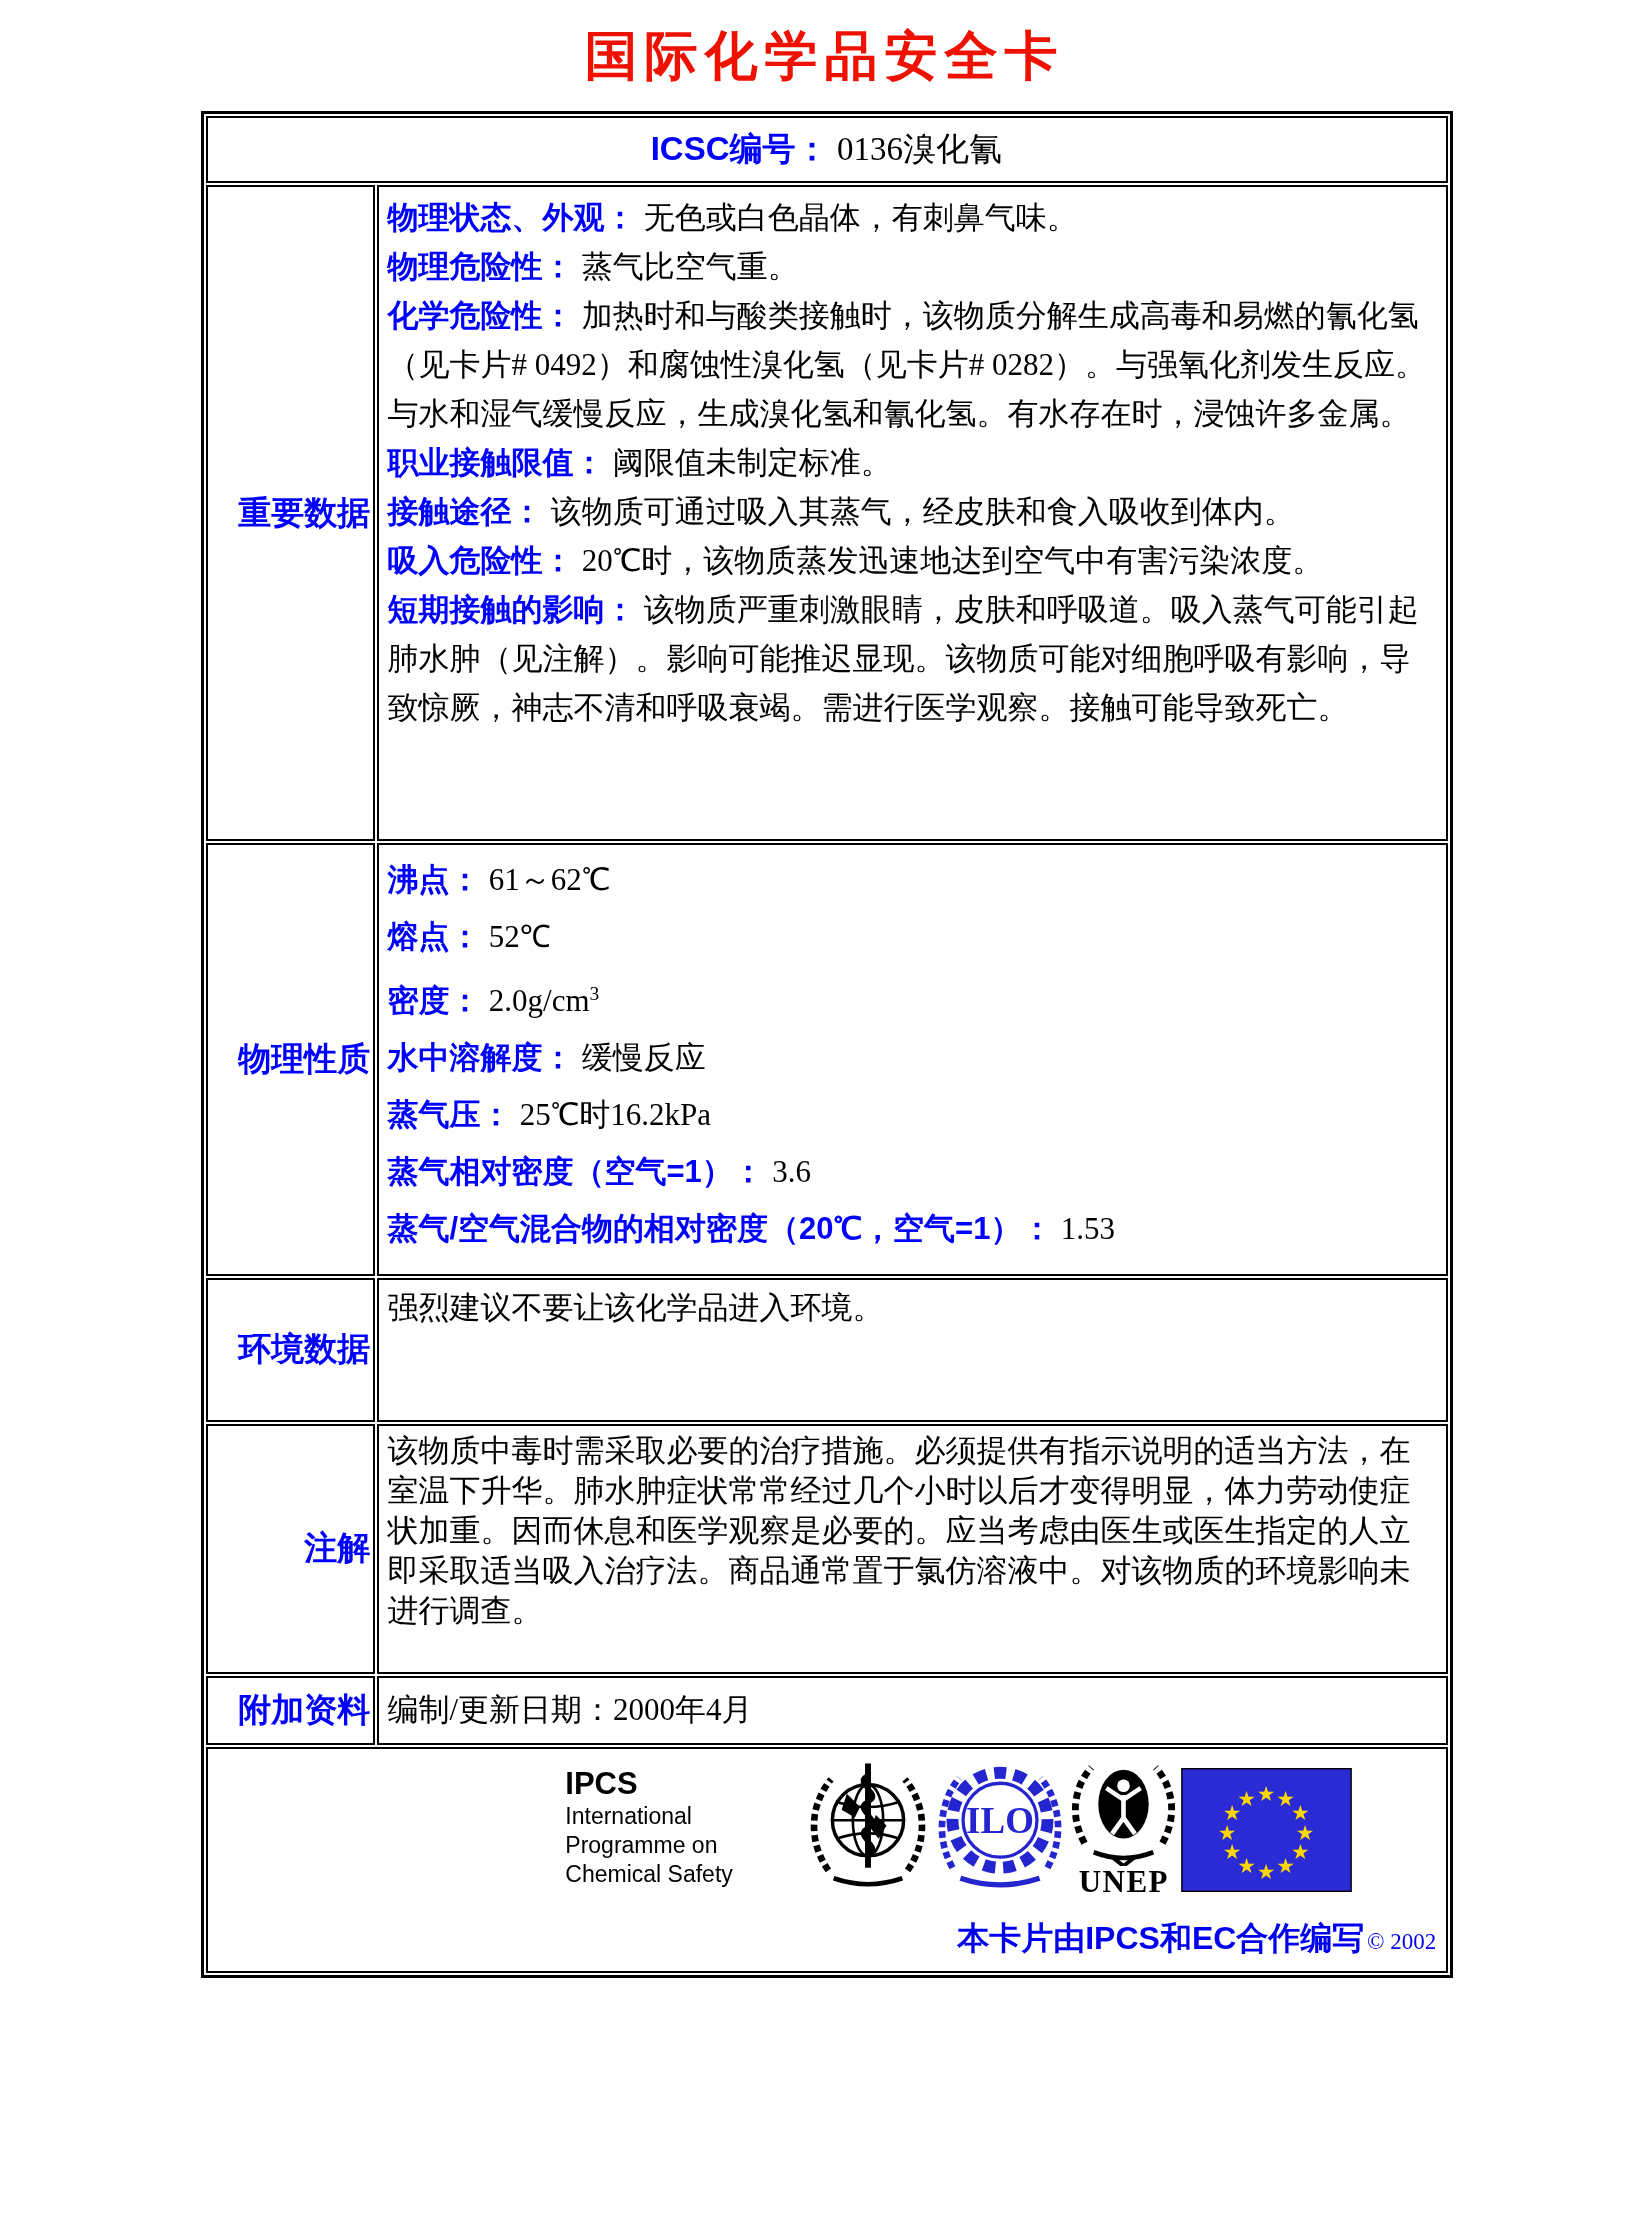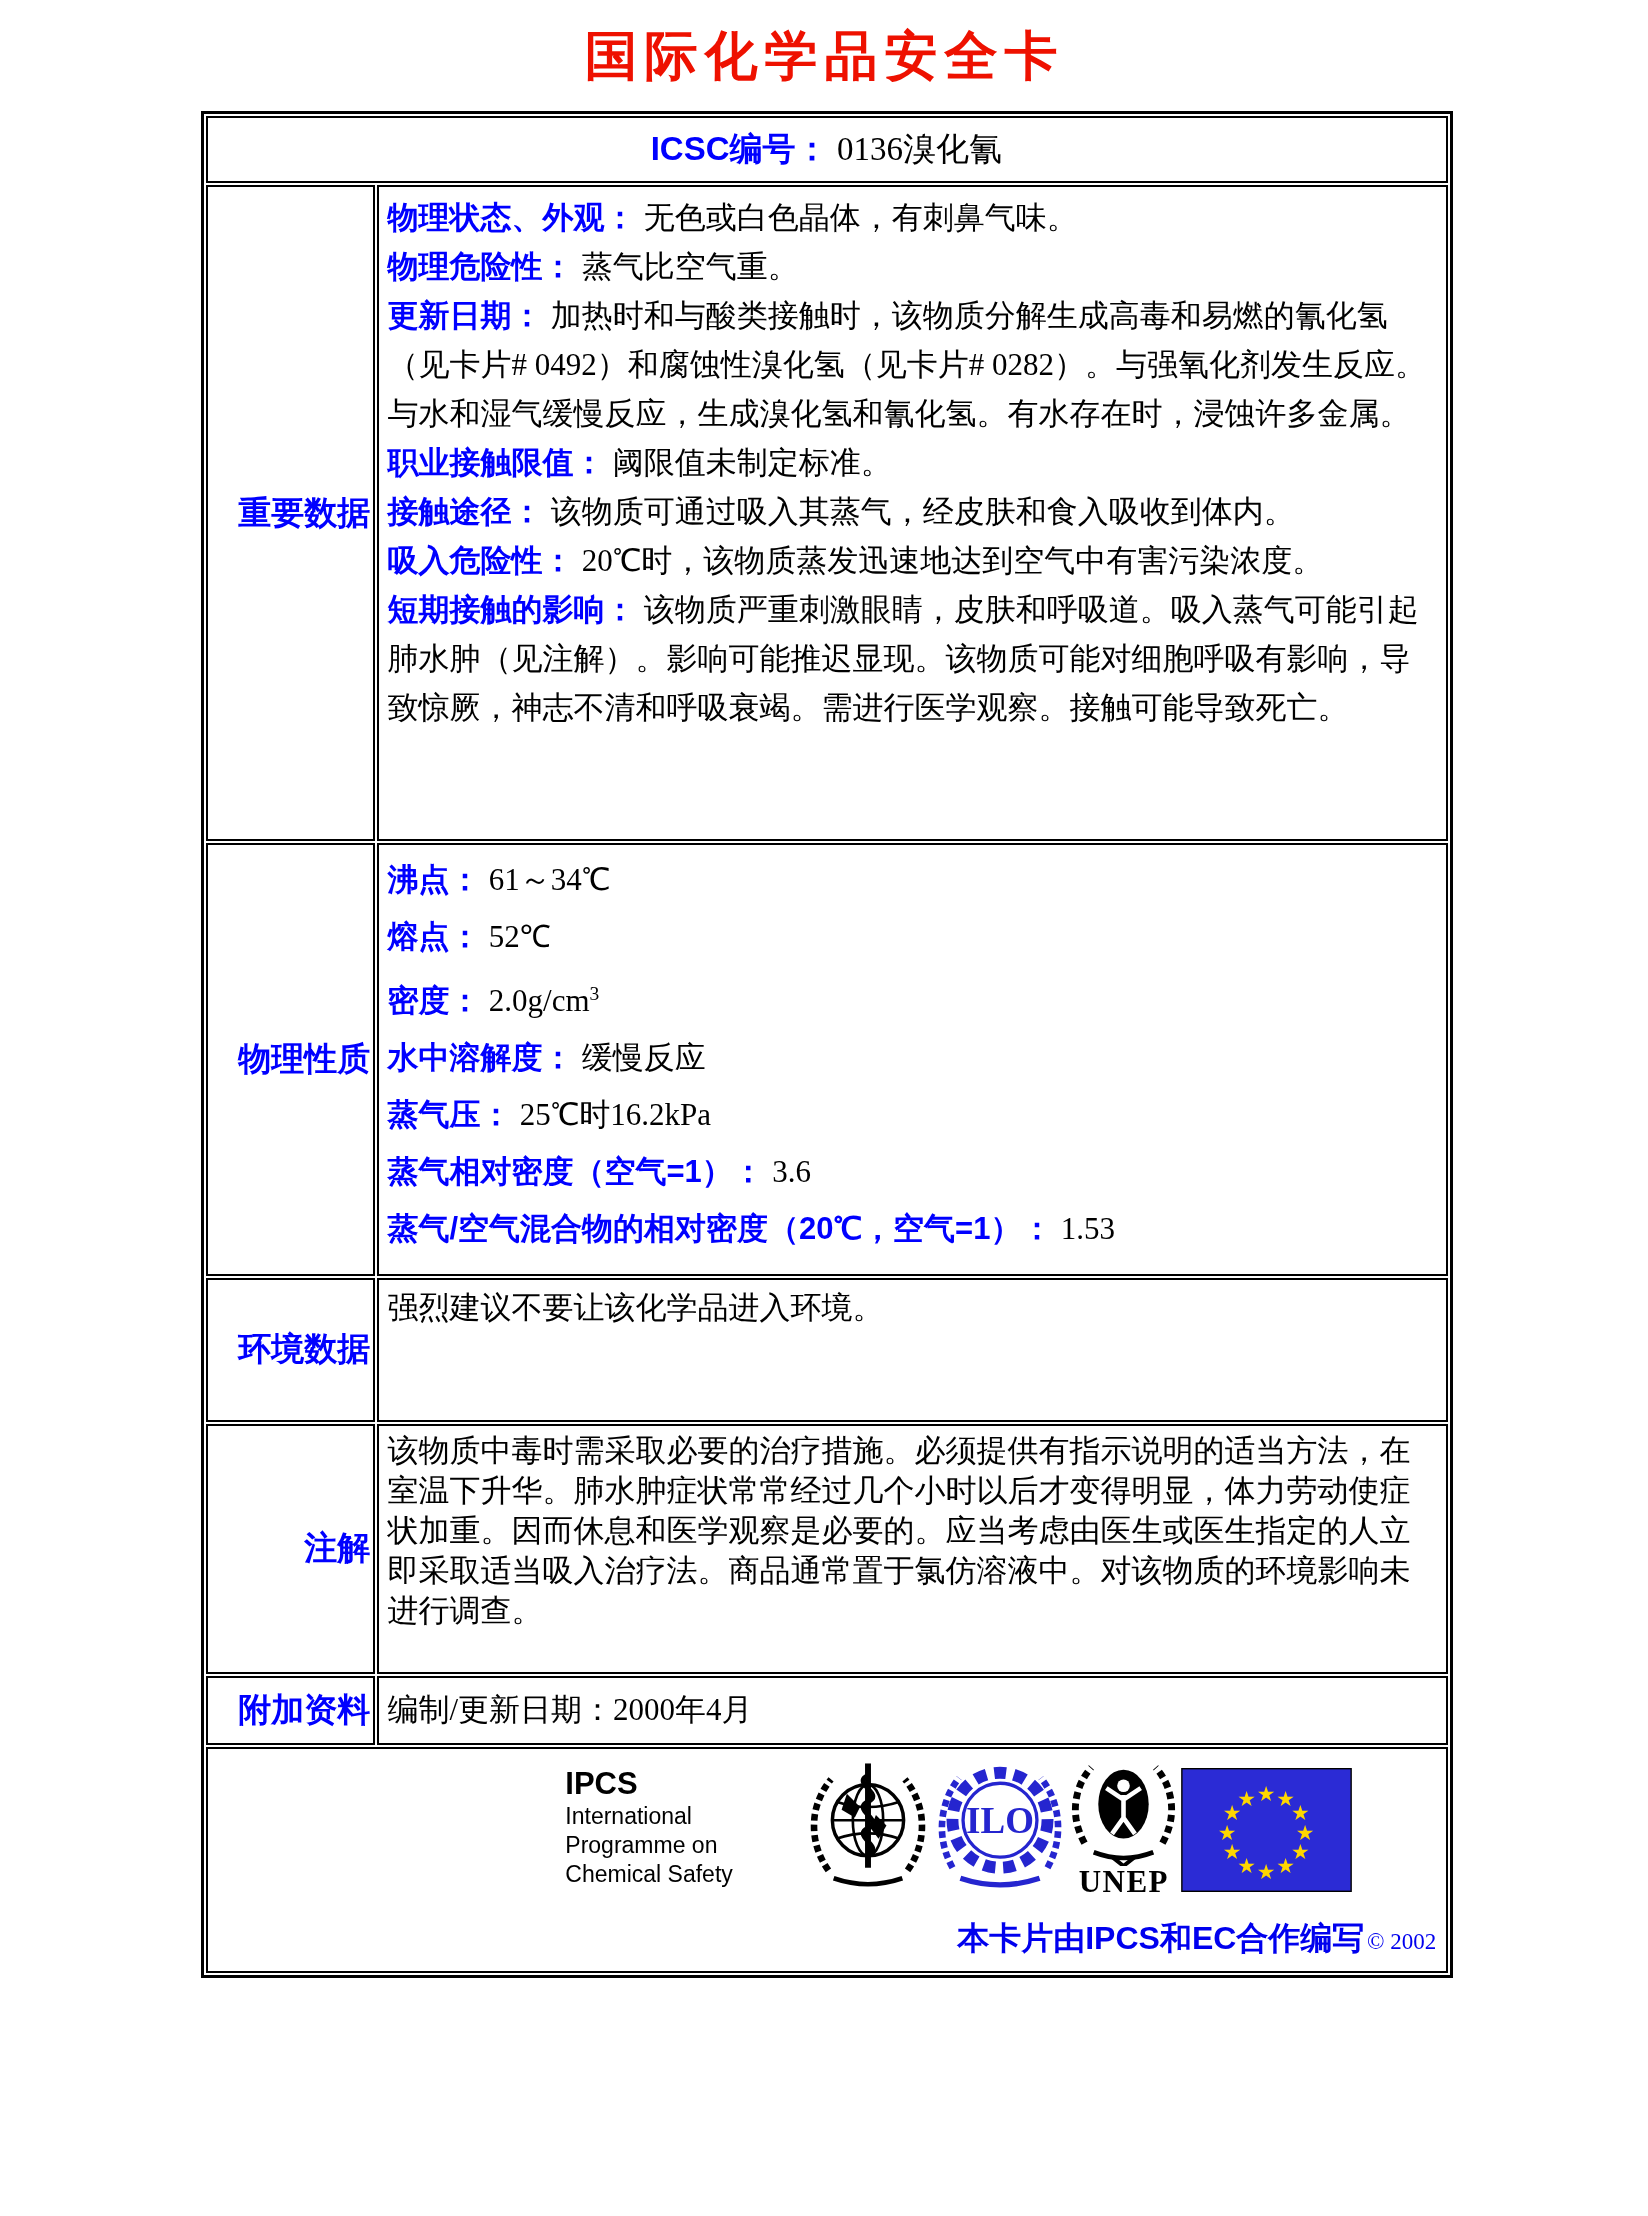--- a/index.html
+++ b/index.html
@@ -124,32 +124,32 @@
           <div class="name">溴化氰</div>
         </div>
       </td>
     </tr>
 
     <tr>
       <td class="sec">重要数据</td>
       <td class="content imp">
         <div class="entry"><span class="lbl">物理状态、外观：</span><span>无色或白色晶体，有刺鼻气味。</span></div>
         <div class="entry"><span class="lbl">物理危险性：</span><span>蒸气比空气重。</span></div>
-        <div class="entry"><span class="lbl">更新日期：</span><span>加热时和与酸类接触时，该物质分解生成高毒和易燃的氰化氢（见卡片# 0492）和腐蚀性溴化氢（见卡片# 0282）。与强氧化剂发生反应。与水和湿气缓慢反应，生成溴化氢和氰化氢。有水存在时，浸蚀许多金属。</span></div>
+        <div class="entry"><span class="lbl">化学危险性：</span><span>加热时和与酸类接触时，该物质分解生成高毒和易燃的氰化氢（见卡片# 0492）和腐蚀性溴化氢（见卡片# 0282）。与强氧化剂发生反应。与水和湿气缓慢反应，生成溴化氢和氰化氢。有水存在时，浸蚀许多金属。</span></div>
         <div class="entry"><span class="lbl">职业接触限值：</span><span>阈限值未制定标准。</span></div>
         <div class="entry"><span class="lbl">接触途径：</span><span>该物质可通过吸入其蒸气，经皮肤和食入吸收到体内。</span></div>
         <div class="entry"><span class="lbl">吸入危险性：</span><span>20℃时，该物质蒸发迅速地达到空气中有害污染浓度。</span></div>
         <div class="entry"><span class="lbl">短期接触的影响：</span><span>该物质严重刺激眼睛，皮肤和呼吸道。吸入蒸气可能引起肺水肿（见注解）。影响可能推迟显现。该物质可能对细胞呼吸有影响，导致惊厥，神志不清和呼吸衰竭。需进行医学观察。接触可能导致死亡。</span></div>
       </td>
     </tr>
 
     <tr>
       <td class="sec">物理性质</td>
       <td class="content phys">
-        <div class="entry"><span class="lbl">沸点：</span><span>61～34℃</span></div>
+        <div class="entry"><span class="lbl">沸点：</span><span>61～62℃</span></div>
         <div class="entry"><span class="lbl">熔点：</span><span>52℃</span></div>
         <div class="entry"><span class="lbl">密度：</span><span>2.0g/cm</span><sup>3</sup></div>
         <div class="entry"><span class="lbl">水中溶解度：</span><span>缓慢反应</span></div>
         <div class="entry"><span class="lbl">蒸气压：</span><span>25℃时16.2kPa</span></div>
         <div class="entry"><span class="lbl">蒸气相对密度（空气=1）：</span><span>3.6</span></div>
         <div class="entry"><span class="lbl">蒸气/空气混合物的相对密度（20℃，空气=1）：</span><span>1.53</span></div>
       </td>
     </tr>
 
     <tr>

